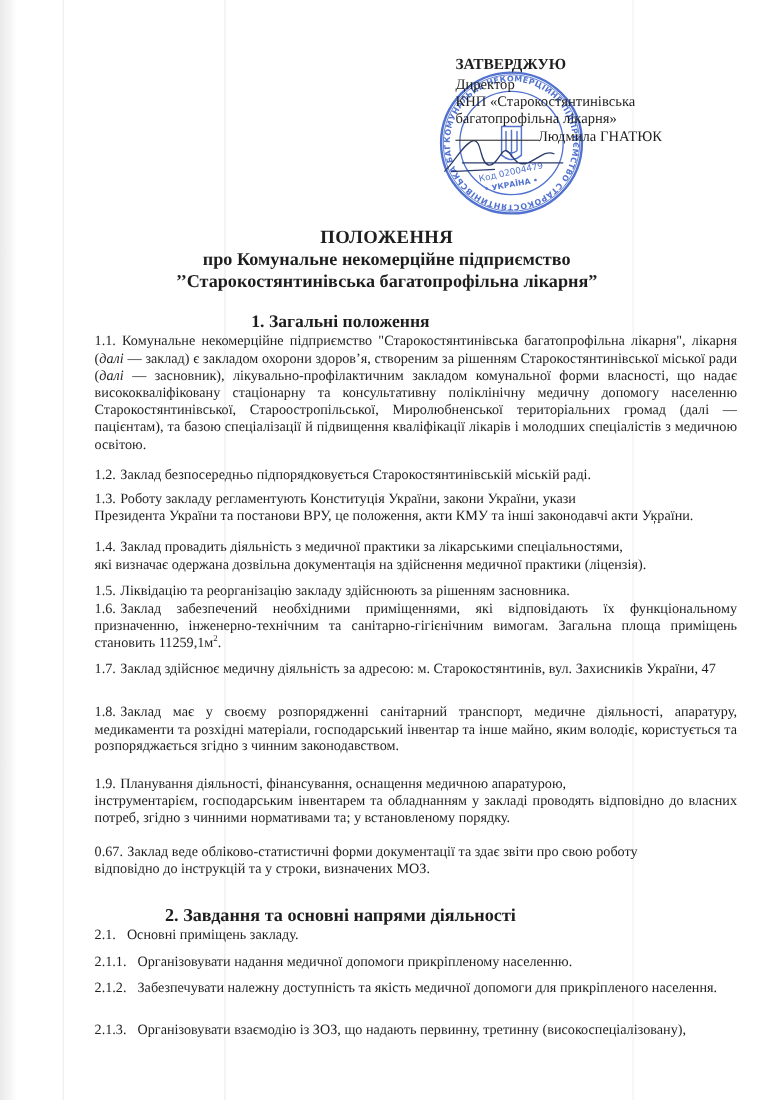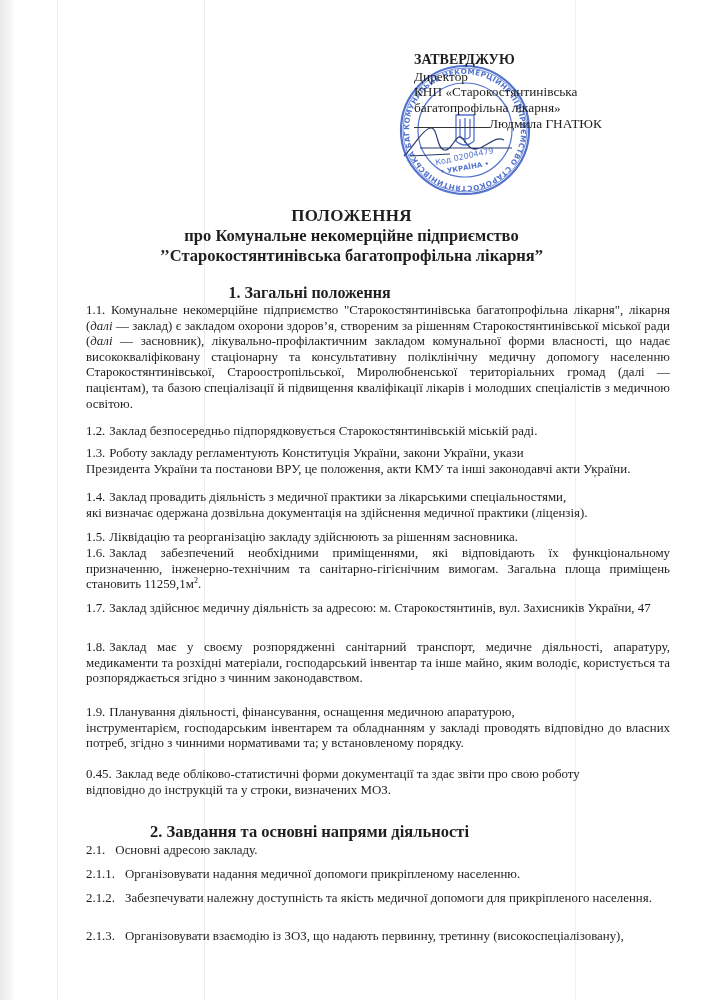--- a/index.html
+++ b/index.html
@@ -150,28 +150,28 @@
   <div class="para" style="top:640px">
     <span class="num">1.8.</span><span>Заклад має у своєму розпорядженні санітарний транспорт, медичне діяльності, апаратуру, медикаменти та розхідні матеріали, господарський інвентар та інше майно, яким володіє, користується та розпоряджається згідно з чинним законодавством.</span>
   </div>
 
   <div class="para" style="top:705px">
     <div style="text-align:left"><span class="num">1.9.</span><span>Планування діяльності, фінансування, оснащення медичною апаратурою,</span></div>
     <div>інструментарієм, господарським інвентарем та обладнанням у закладі проводять відповідно до власних потреб, згідно з чинними нормативами та; у встановленому порядку.</div>
   </div>
 
   <div class="para left" style="top:767px">
-    <div><span class="num">0.45.</span><span>Заклад веде обліково-статистичні форми документації та здає звіти про свою роботу</span></div>
+    <div><span class="num">0.67.</span><span>Заклад веде обліково-статистичні форми документації та здає звіти про свою роботу</span></div>
     <div>відповідно до інструкцій та у строки, визначених МОЗ.</div>
   </div>
 
   <div class="section-head" style="top:822px; font-size:16.5px">2.  Завдання та основні напрями діяльності</div>
 
   <div class="para left" style="top:843px">
-    <span class="num-wide">2.1.</span><span>Основні адресою закладу.</span>
+    <span class="num-wide">2.1.</span><span>Основні приміщень закладу.</span>
   </div>
 
   <div class="para left" style="top:867px">
     <span class="num-wide">2.1.1.</span><span>Організовувати надання медичної допомоги прикріпленому населенню.</span>
   </div>
 
   <div class="para" style="top:891px">
     <span class="num-wide">2.1.2.</span><span>Забезпечувати належну доступність та якість медичної допомоги для прикріпленого населення.</span>
   </div>
 

